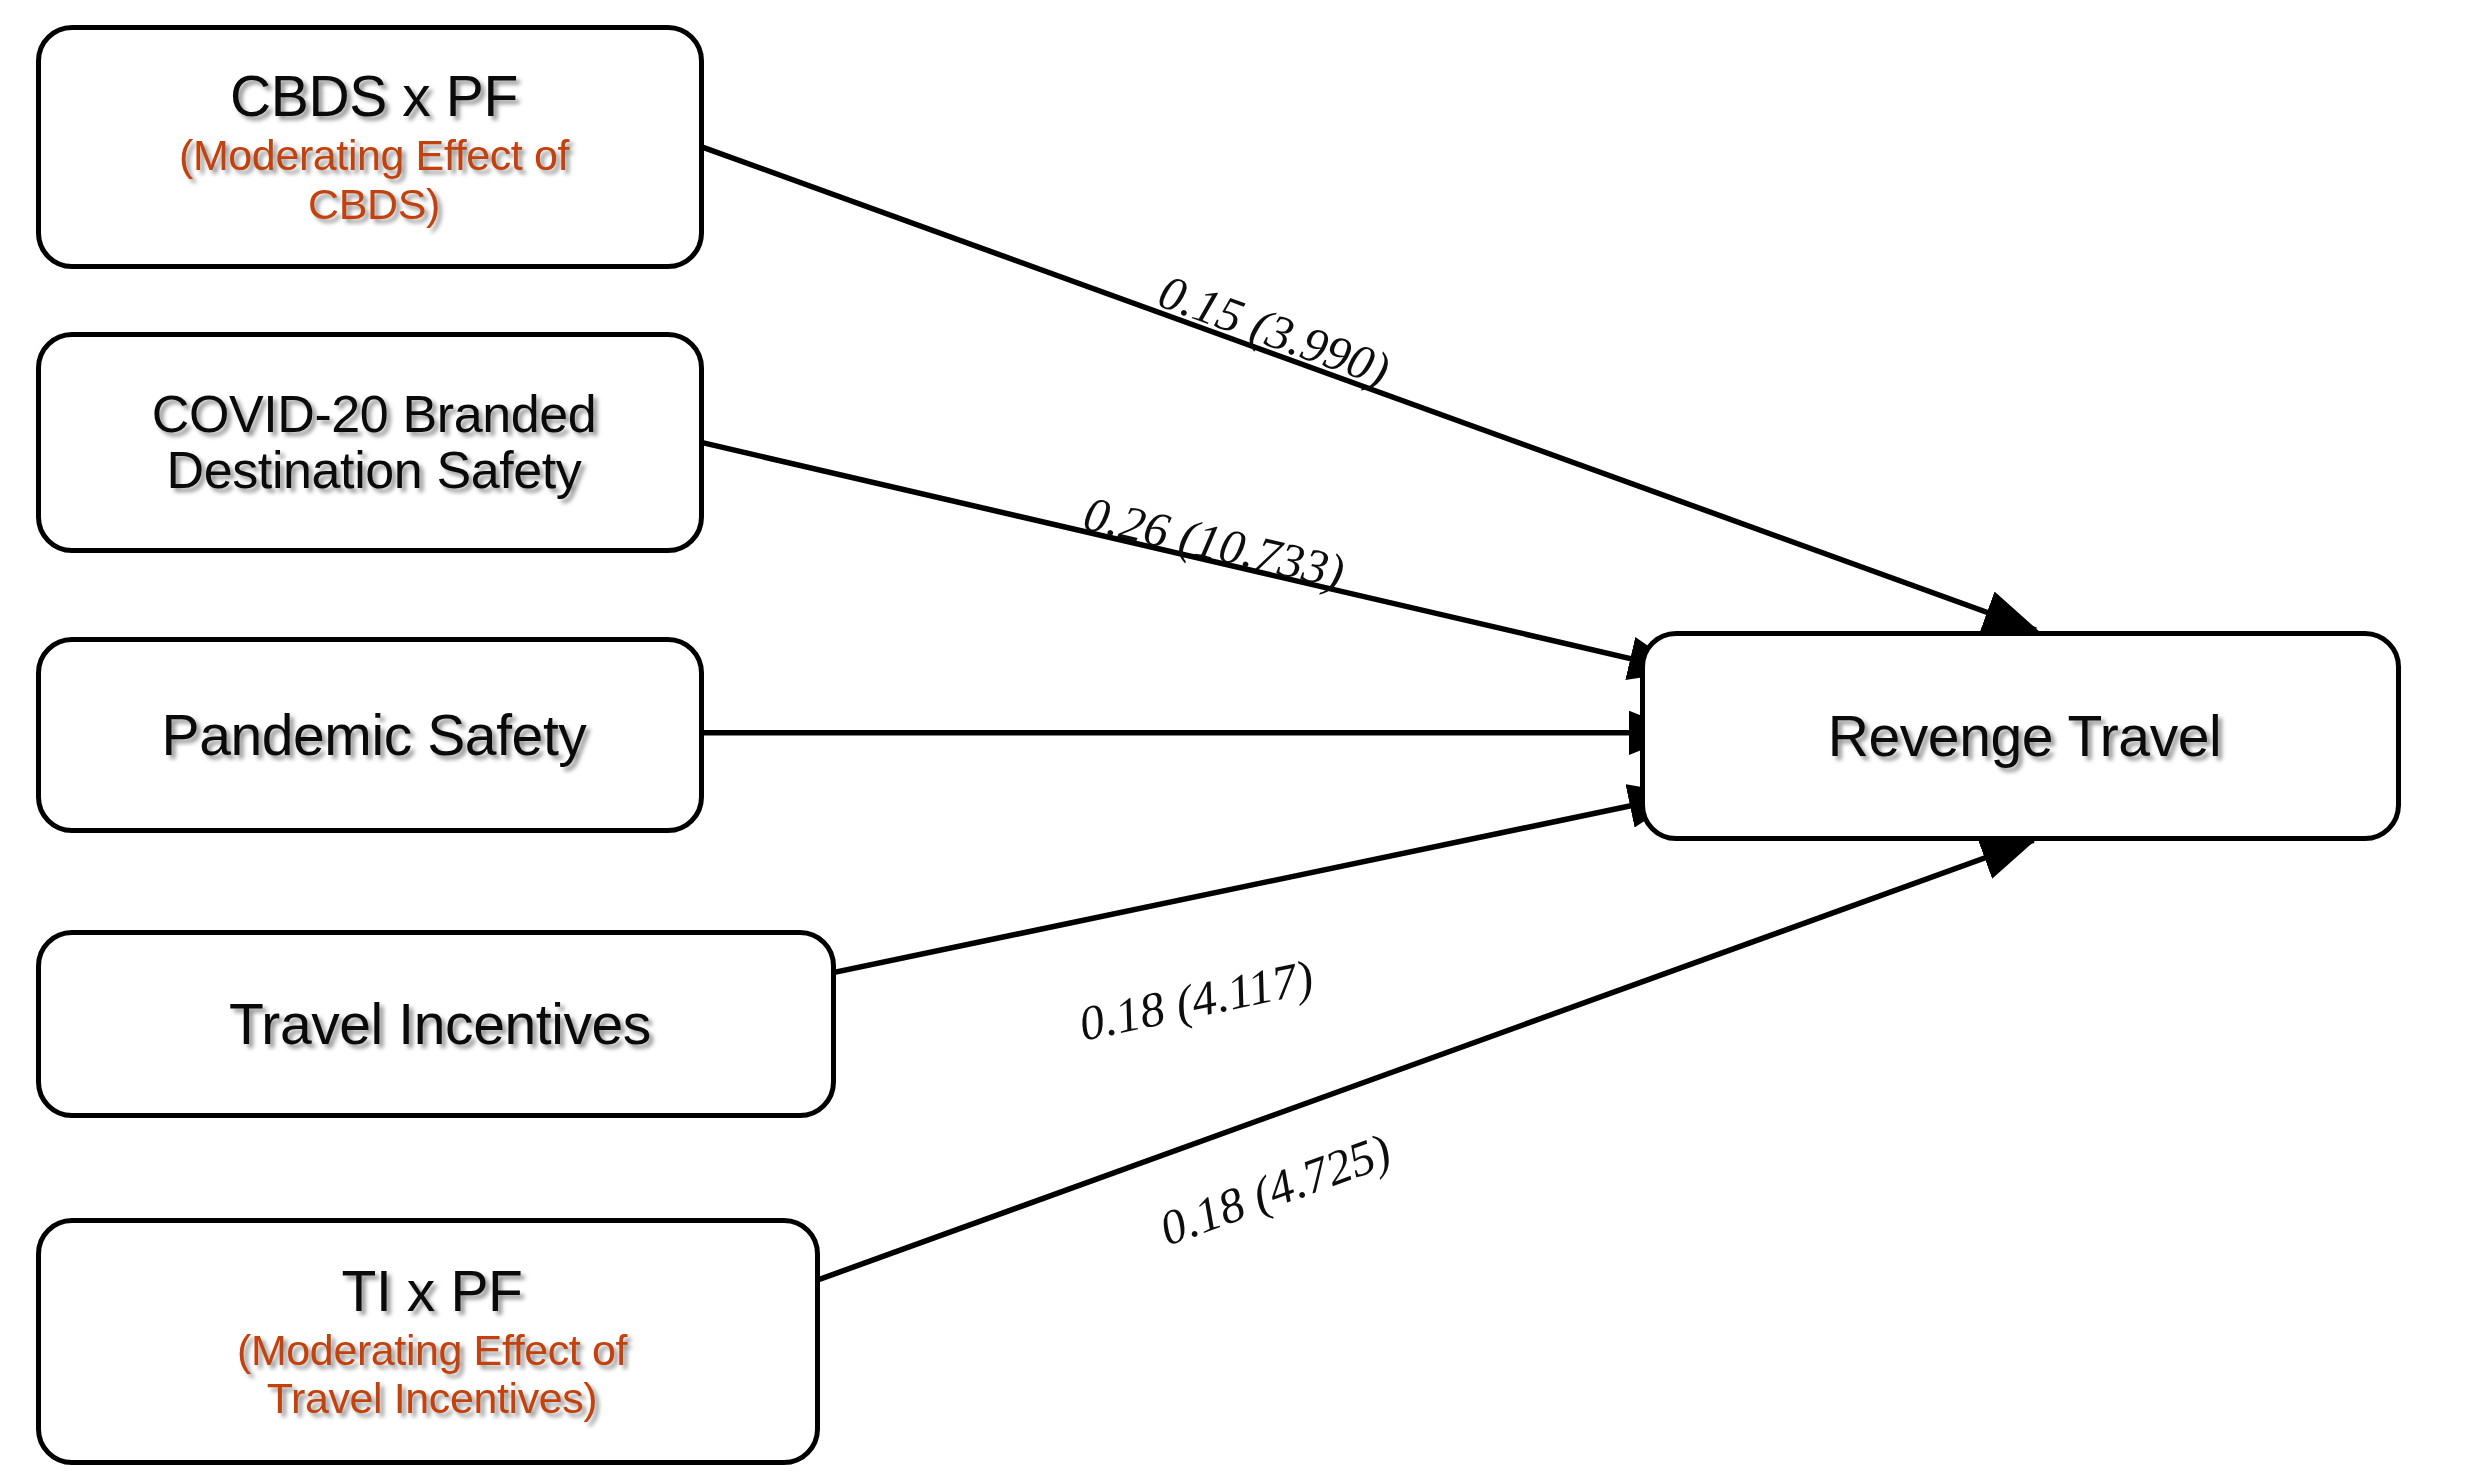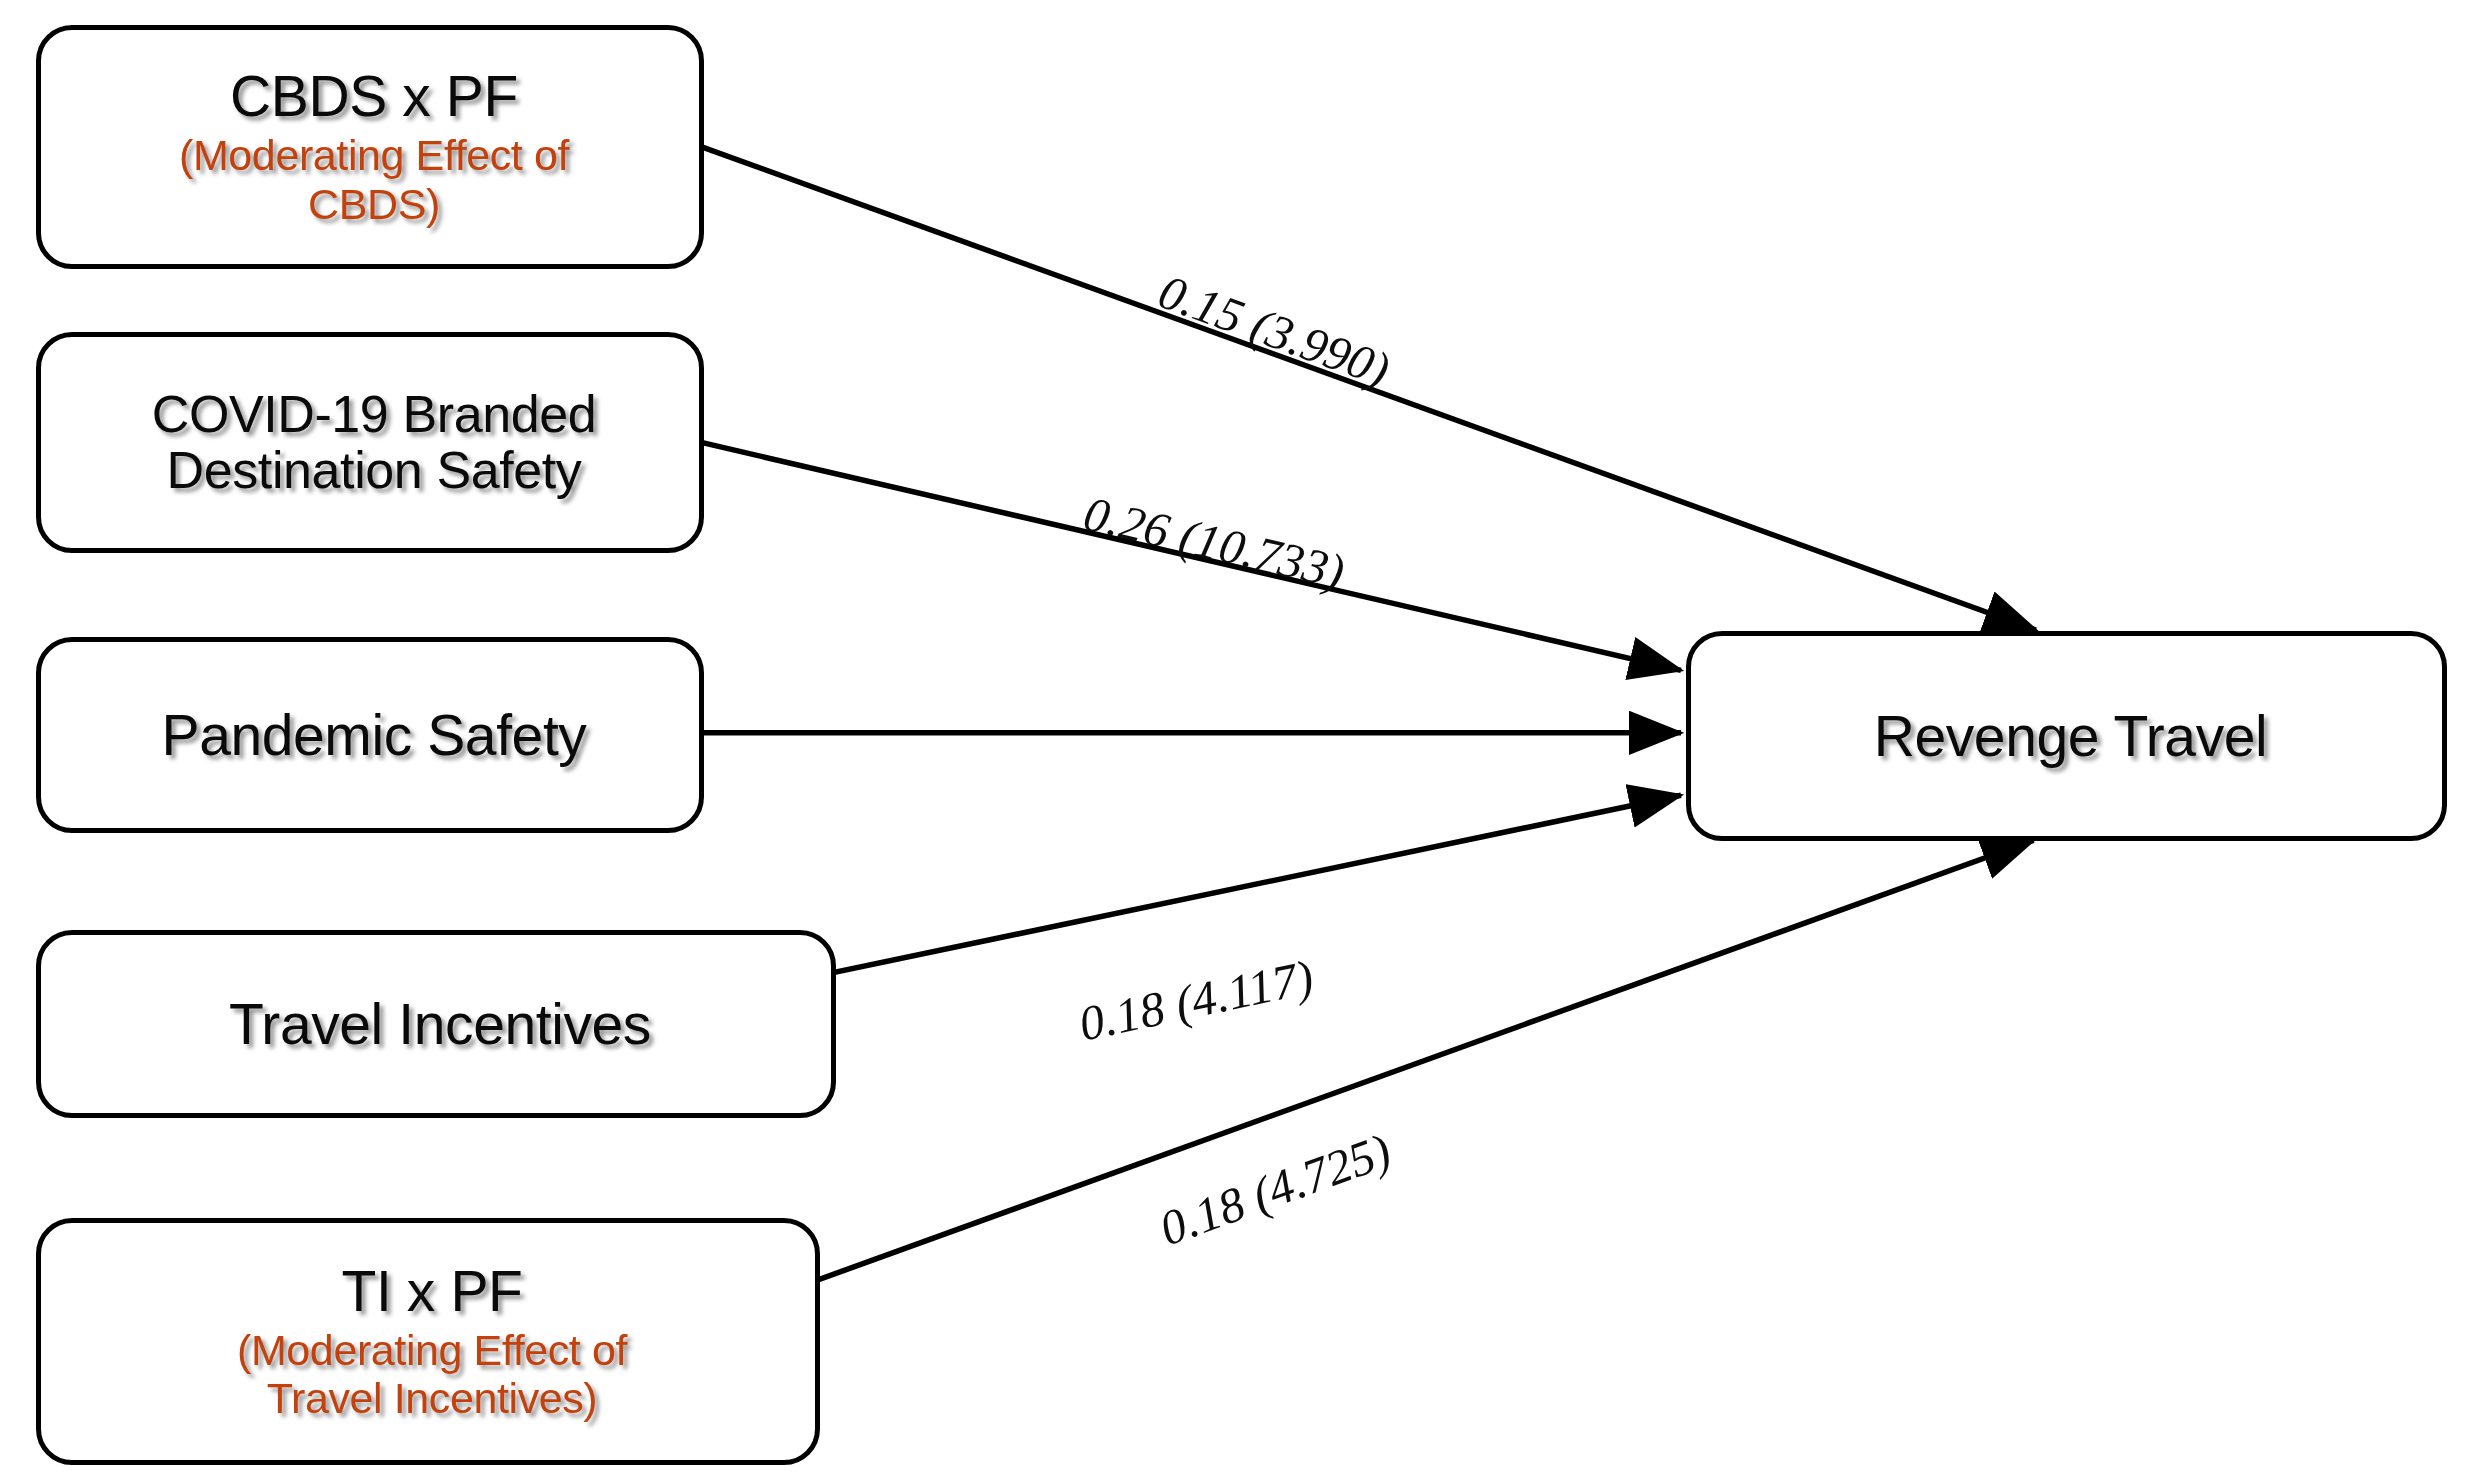--- a/index.html
+++ b/index.html
@@ -102,39 +102,39 @@
     <line x1="888" y1="1672" x2="2572" y2="1063" stroke="#000000" stroke-width="7" marker-end="url(#arrowhead)"></line>
   </svg>
 
   <div class="node" style="left:36px; top:25px; width:668px; height:244px;">
     <div class="node-title big">CBDS x PF</div>
     <div class="node-sub">(Moderating Effect of
 CBDS)</div>
   </div>
 
   <div class="node" style="left:36px; top:332px; width:668px; height:221px;">
-    <div class="node-title">COVID-19 Branded
+    <div class="node-title">COVID-20 Branded
 Destination Safety</div>
   </div>
 
   <div class="node" style="left:36px; top:637px; width:668px; height:196px;">
     <div class="node-title big">Pandemic Safety</div>
   </div>
 
   <div class="node" style="left:36px; top:930px; width:800px; height:188px;">
     <div class="node-title big">Travel Incentives</div>
   </div>
 
   <div class="node" style="left:36px; top:1218px; width:784px; height:247px;">
     <div class="node-title big">TI x PF</div>
     <div class="node-sub">(Moderating Effect of
 Travel Incentives)</div>
   </div>
 
-  <div class="node" style="left:1686px; top:631px; width:761px; height:210px;">
+  <div class="node" style="left:1640px; top:631px; width:761px; height:210px;">
     <div class="node-title big">Revenge Travel</div>
   </div>
 
   <div class="edge-label" style="left:1161px; top:261px; transform: rotate(19.9deg);">0.15 (3.990)</div>
 
   <div class="edge-label" style="left:1085px; top:484px; transform: rotate(13.1deg);">0.26 (10.733)</div>
 
 
   <div class="edge-label" style="left:1080px; top:996px; transform: rotate(-11.8deg);">0.18 (4.117)</div>
 

